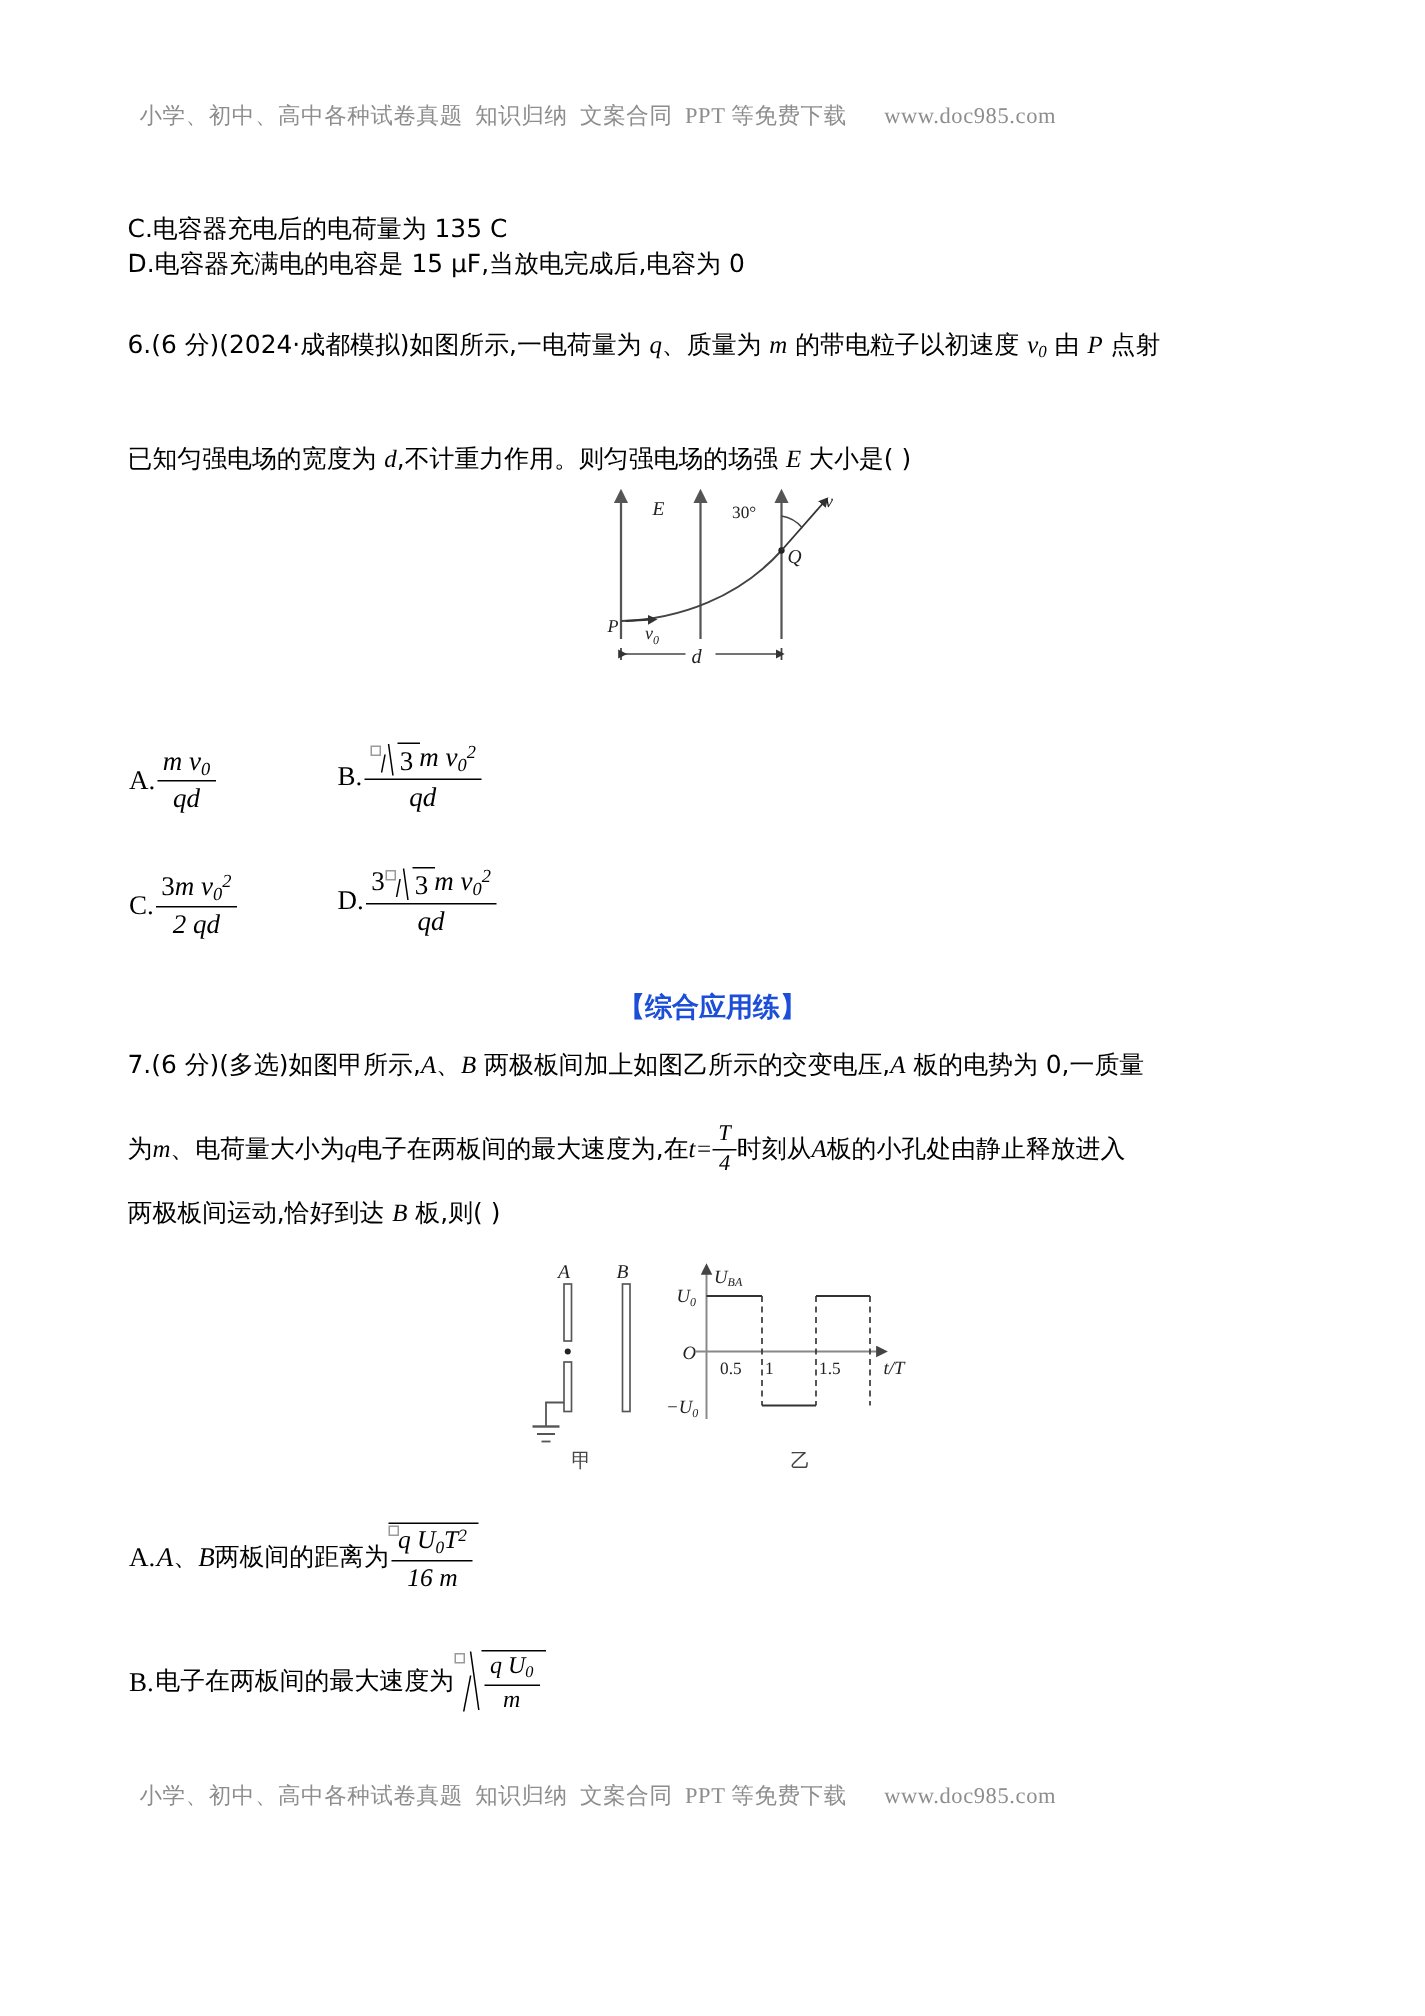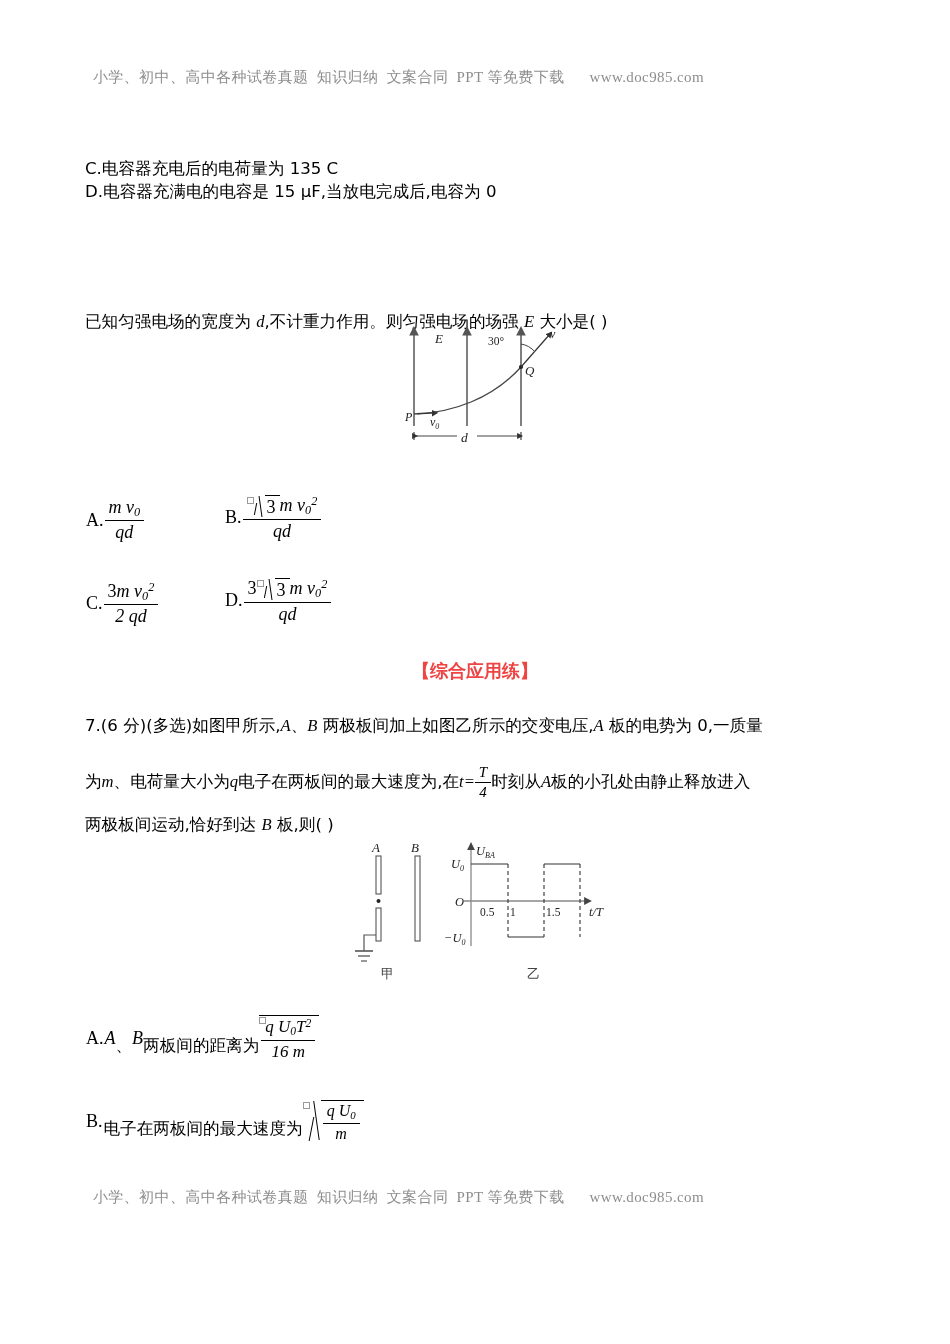--- a/index.html
+++ b/index.html
@@ -45,34 +45,33 @@
     line-height: 1.0;
     white-space: nowrap;
     letter-spacing: 0px;
   }
   .it { font-style: italic; }
 
   
   .cjk {
     font-family: "DejaVu Sans", "Liberation Sans", sans-serif;
     font-size: 16.6px;
-    margin-top: 16px;
   }
   .ser { font-family: "Liberation Serif", "DejaVu Serif", serif; }
 
   sub { font-size: 0.68em; vertical-align: -0.28em; font-style: italic;}
   sup { font-size: 0.68em; vertical-align: 0.45em; }
 
   
   .section-head {
     position: absolute;
     left: 0;
     width: 950px;
     text-align: center;
-    color: #ef4444;
+    color: #1d4ed8;
     font-weight: bold;
     font-size: 18px;
     font-family: "DejaVu Sans", "Liberation Sans", sans-serif;
   }
 
   
   .frac {
     display: inline-block;
     vertical-align: middle;
     text-align: center;
@@ -159,20 +158,23 @@
 
   <div class="wm wm-top">小学、初中、高中各种试卷真题  知识归纳  文案合同  PPT 等免费下载      www.doc985.com</div>
 
   <div class="body-line cjk" style="top:145px;">
     <span>C.电容器充电后的电荷量为 135 C</span>
   </div>
   <div class="body-line cjk" style="top:168px;">
     <span>D.电容器充满电的电容是 15 μF,当放电完成后,电容为 0</span>
   </div>
 
+  <div class="body-line cjk" style="top:222px;">
+    <span>6.(6 分)(2024·成都模拟)如图所示,一电荷量为 </span><span class="ser it">q</span><span>、质量为 </span><span class="ser it">m</span><span> 的带电粒子以初速度 </span><span class="ser it">v</span><sub class="ser">0</sub><span> 由 </span><span class="ser it">P</span><span> 点射</span>
+  </div>
   <div class="body-line cjk" style="top:298px;">
     <span>已知匀强电场的宽度为 </span><span class="ser it">d</span><span>,不计重力作用。则匀强电场的场强 </span><span class="ser it">E</span><span> 大小是(      )</span>
   </div>
 
   <div class="fig" id="fig1">
     <svg width="180" height="130" viewBox="0 0 180 130">
       <defs>
         <marker id="ah" markerWidth="8" markerHeight="8" refX="3" refY="3.2" orient="auto">
           <path d="M0,0 L6.4,3.2 L0,6.4 Z" fill="#555"></path>
         </marker>

